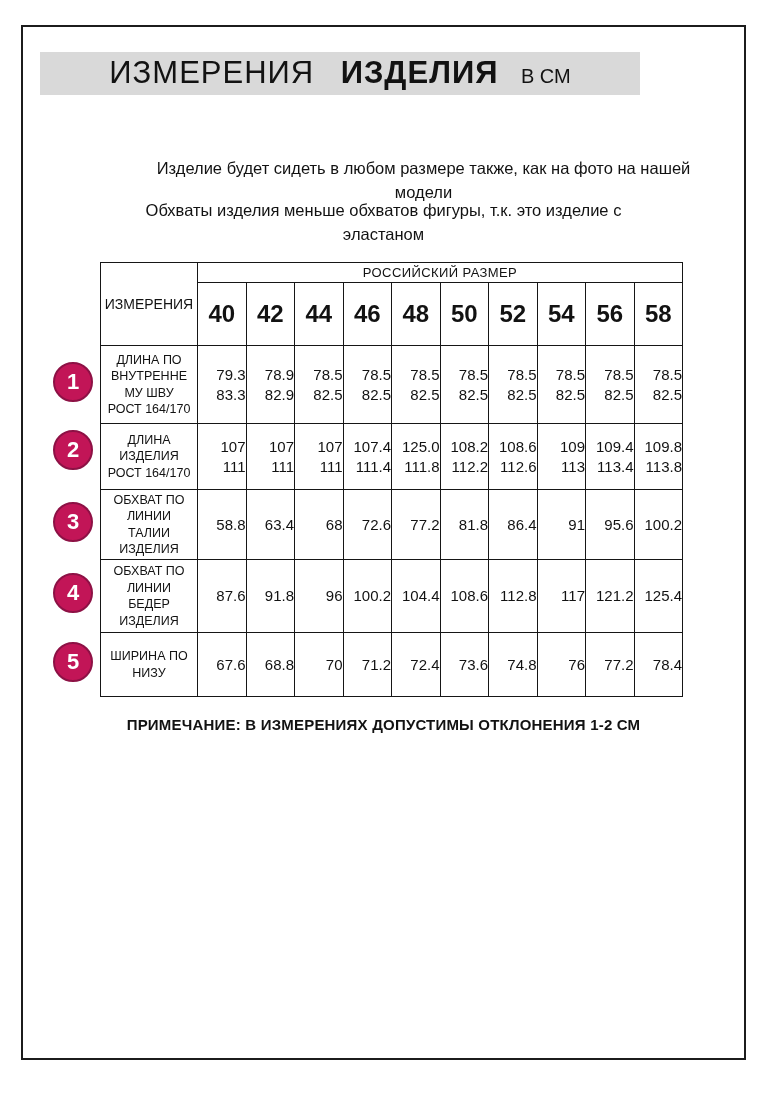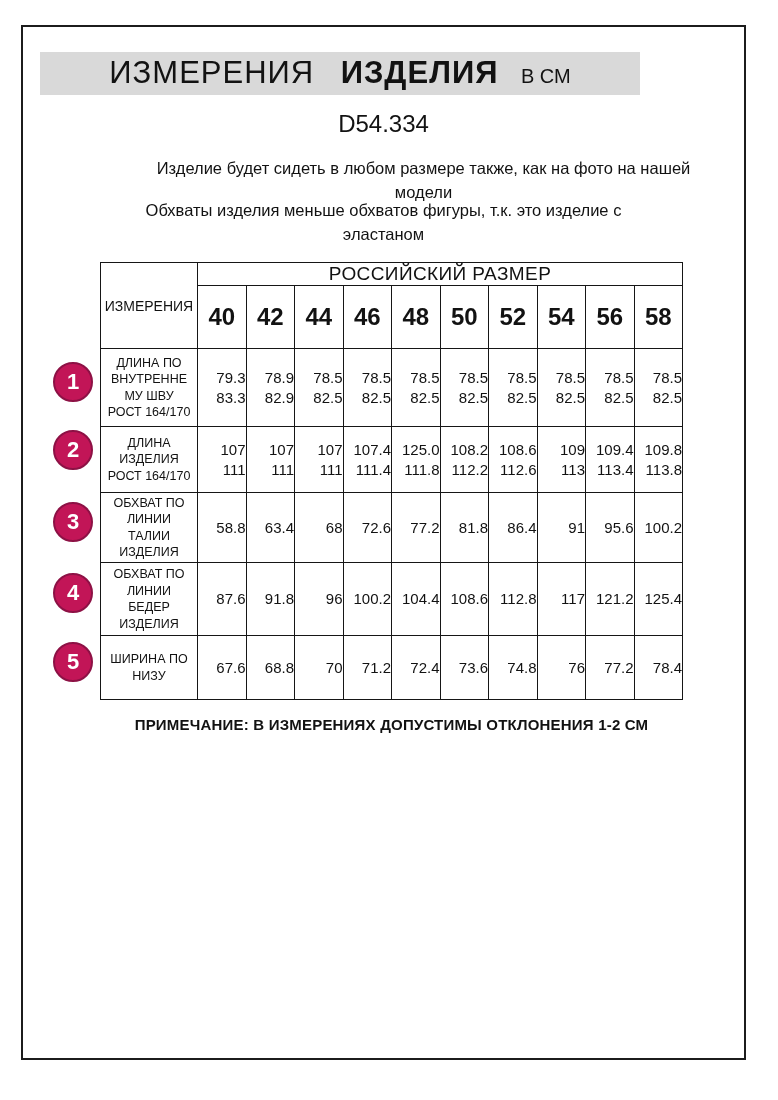--- a/index.html
+++ b/index.html
@@ -95,21 +95,21 @@
   tr.r2 { height: 66px; }
   tr.r3 { height: 70px; }
   tr.r4 { height: 73px; }
   tr.r5 { height: 64px; }
 
   th.measure-header {
     font-size: 14px;
     font-weight: 400;
   }
   th.group-header {
-    font-size: 19px;
+    font-size: 13px;
     font-weight: 400;
     letter-spacing: 0.4px;
   }
   th.size-header {
     font-size: 24px;
     font-weight: 700;
   }
   td.row-label {
     font-size: 12.5px;
     line-height: 1.32;
@@ -139,41 +139,40 @@
     line-height: 36px;
   }
   .badge-1 { top: 335px; }
   .badge-2 { top: 403px; }
   .badge-3 { top: 475px; }
   .badge-4 { top: 546px; }
   .badge-5 { top: 615px; }
 
   .footnote {
     position: absolute;
-    left: 8px;
+    left: 0;
     top: 689px;
     width: 100%;
     text-align: center;
     font-size: 15px;
     font-weight: 700;
     letter-spacing: 0.2px;
   }
 </style>
 </head>
 <body>
 
 <div class="frame">
 
   <div class="banner" style="background: rgb(217, 217, 217);">
     <span class="t-main">ИЗМЕРЕНИЯ</span>
     <span class="t-bold">ИЗДЕЛИЯ</span>
     <span class="t-unit">В СМ</span>
   </div>
 
-  <div class="style-code">D54.334</div>
 
   <div class="intro-par intro-1">Изделие будет сидеть в любом размере также, как на фото на нашей
 модели</div>
   <div class="intro-par intro-2">Обхваты изделия меньше обхватов фигуры, т.к. это изделие с
 эластаном</div>
 
   <table class="size-table">
     <colgroup>
       <col class="label-col">
       <col class="size-col">

